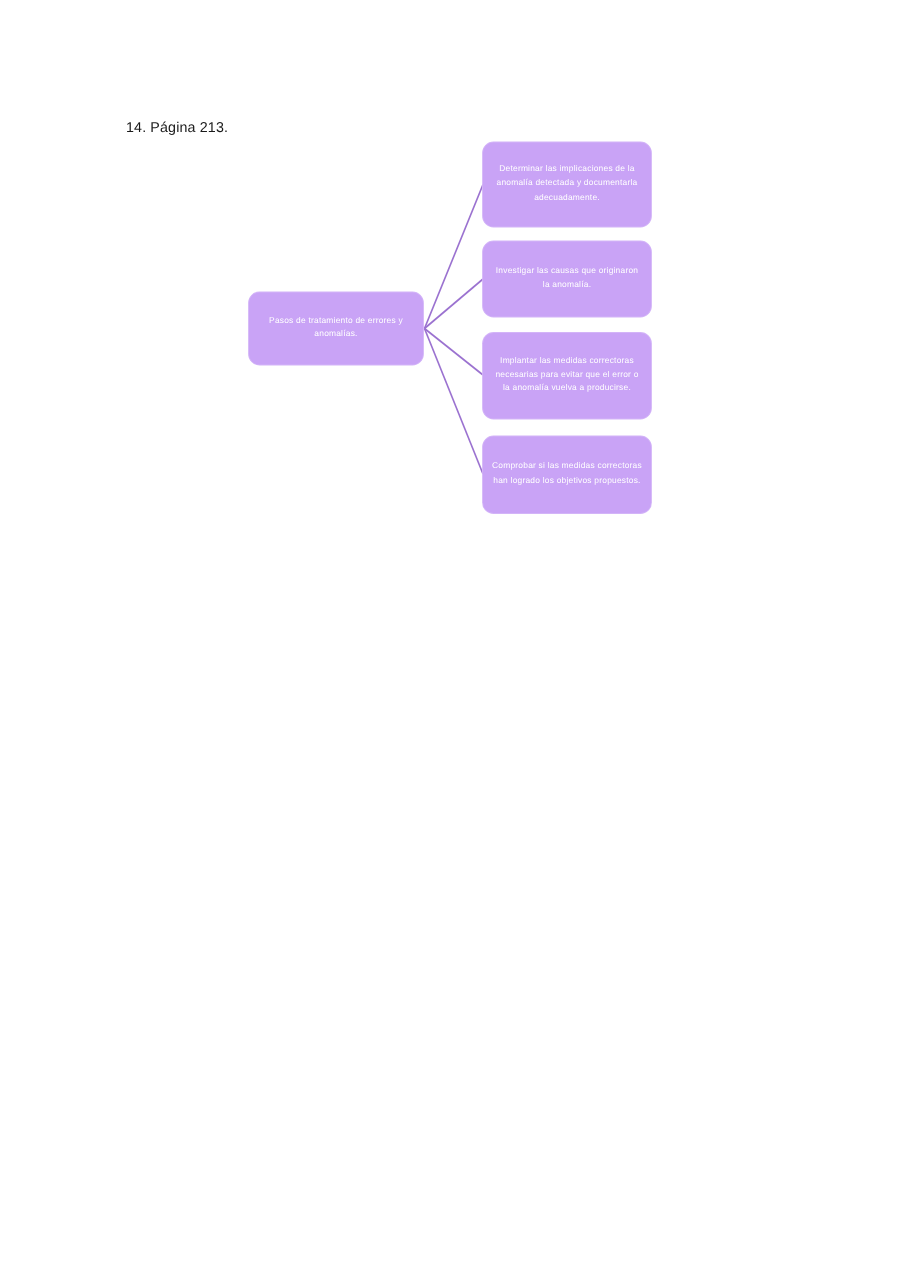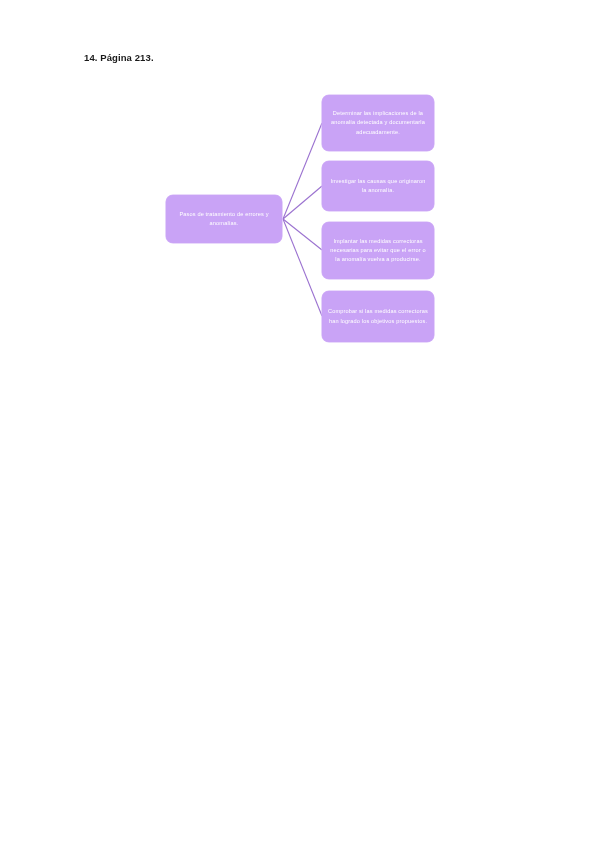--- a/index.html
+++ b/index.html
@@ -11,23 +11,23 @@
     position: relative;
     width: 599px;
     height: 848px;
     background: #ffffff;
     overflow: hidden;
     font-family: "Liberation Sans", sans-serif;
   }
   #heading {
     position: absolute;
     left: 84px;
-    top: 52px;
+    top: 80px;
     font-size: 9.5px;
-    font-weight: bold;
+    font-weight: normal;
     color: #1a1a1a;
     letter-spacing: 0.1px;
     white-space: nowrap;
   }
   #diagram {
     position: absolute;
     left: 0;
     top: 0;
     width: 599px;
     height: 848px;

